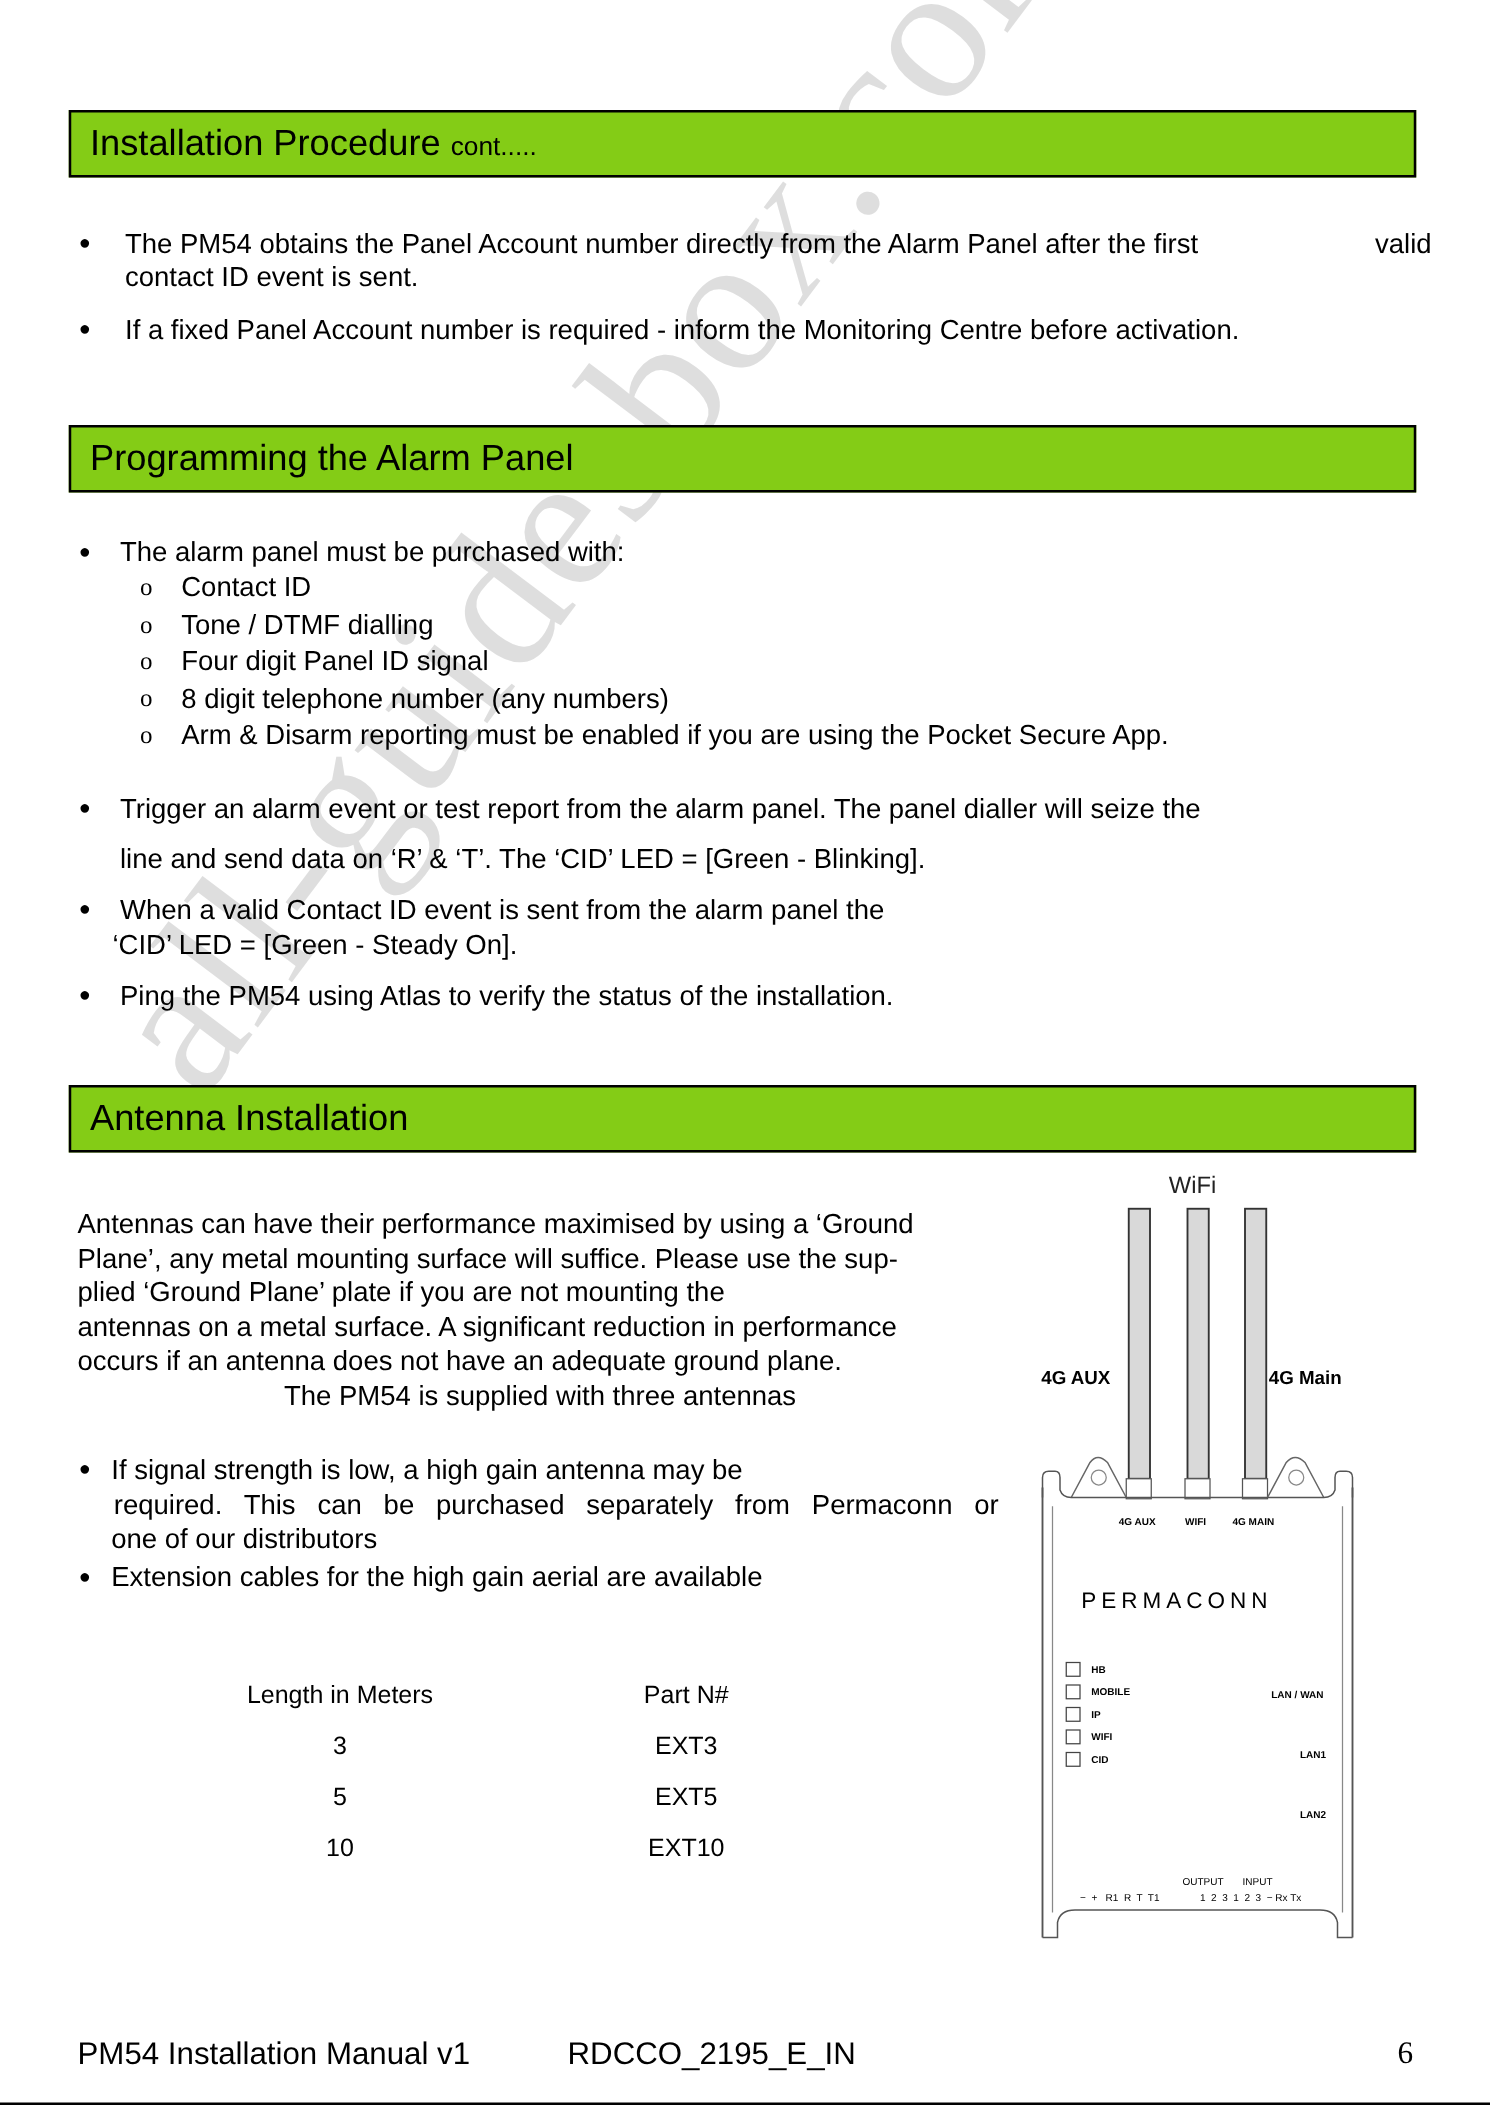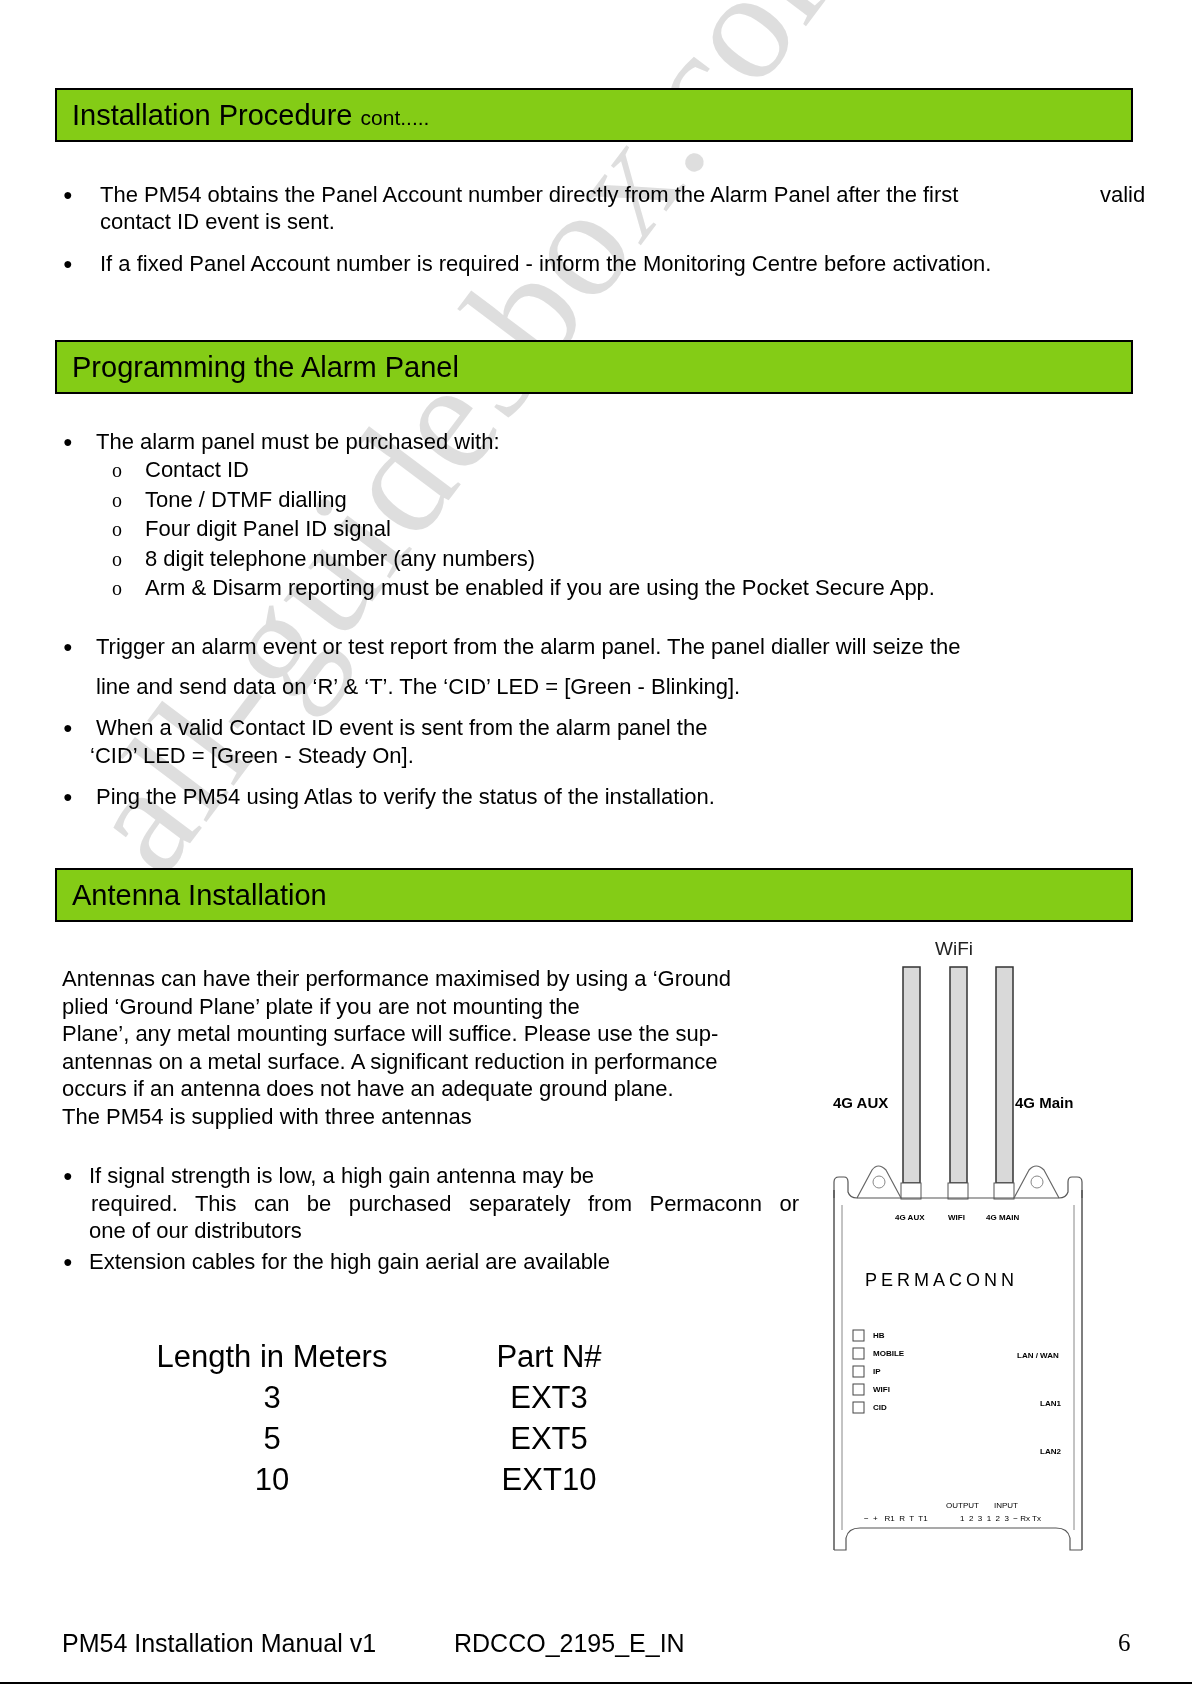--- a/index.html
+++ b/index.html
@@ -20,21 +20,21 @@
   .bul .dot { position:absolute; left:0; top:0; font-size:16px; }
   .sub { position:absolute; font-size:22px; line-height:29px; }
   .sub .o { position:absolute; left:0; top:1px; font-family:"Liberation Serif", serif; font-size:20px; }
   .para { position:absolute; font-size:22px; line-height:27.5px; }
   .watermark {
     position:absolute; left:120px; top:760px;
     font-family:"Liberation Serif", serif; font-size:156px; color:rgba(160,160,160,0.35);
     transform:rotate(-53deg); transform-origin:left center; white-space:nowrap;
     letter-spacing:2px; pointer-events:none;
   }
-  table.ext { position:absolute; left:140px; top:1336px; border-collapse:collapse; font-size:31px; }
+  table.ext { position:absolute; left:140px; top:1336px; border-collapse:collapse; font-size:20px; }
   table.ext td, table.ext th { font-weight:normal; text-align:center; height:41px; padding:0; }
   table.ext .c1 { width:264px; }
   table.ext .c2 { width:290px; }
   .footer { position:absolute; top:1629px; font-size:25px; }
   .footer-line { position:absolute; left:0; right:0; top:1682px; height:2px; background:#000; }
   
   .dev { position:absolute; left:820px; top:930px; width:280px; height:640px; }
   .lbl { position:absolute; font-size:15px; font-weight:bold; }
   .small { position:absolute; font-size:8px; font-weight:bold; }
 </style>
@@ -101,25 +101,25 @@
   <span class="dot">●</span>
   <div style="position:absolute; left:33px; top:0; white-space:nowrap;">Ping the PM54 using Atlas to verify the status of the installation.</div>
 </div>
 
 <div class="section-box" style="top:868px;">
   <div class="title">Antenna Installation</div>
 </div>
 
 <div class="para" style="left:62px; top:965px; width:740px;">
   <div style="white-space:nowrap;">Antennas can have their performance maximised by using a ‘Ground</div>
+  <div style="white-space:nowrap;">Plane’, any metal mounting surface will suffice. Please use the sup-</div>
   <div style="white-space:nowrap;">plied ‘Ground Plane’ plate if you are not mounting the</div>
-  <div style="white-space:nowrap;">Plane’, any metal mounting surface will suffice. Please use the sup-</div>
   <div style="white-space:nowrap;">antennas on a metal surface. A significant reduction in performance</div>
   <div style="white-space:nowrap;">occurs if an antenna does not have an adequate ground plane.</div>
-  <div style="white-space:nowrap;">The PM54 is supplied with three antennas</div>
+  <div style="white-space:nowrap;text-align:center;">The PM54 is supplied with three antennas</div>
 </div>
 
 <div class="bul" style="left:63px; top:1162px; width:740px;">
   <span class="dot">●</span>
   <div style="position:absolute; left:26px; top:0; white-space:nowrap;">If signal strength is low, a high gain antenna may be</div>
   <div style="position:absolute; left:28px; top:28px; width:708px; text-align:justify; text-align-last:justify;">required. This can be purchased separately from Permaconn or</div>
   <div style="position:absolute; left:26px; top:55px; white-space:nowrap;">one of our distributors</div>
 </div>
 <div class="bul" style="left:63px; top:1248px;">
   <span class="dot">●</span>

